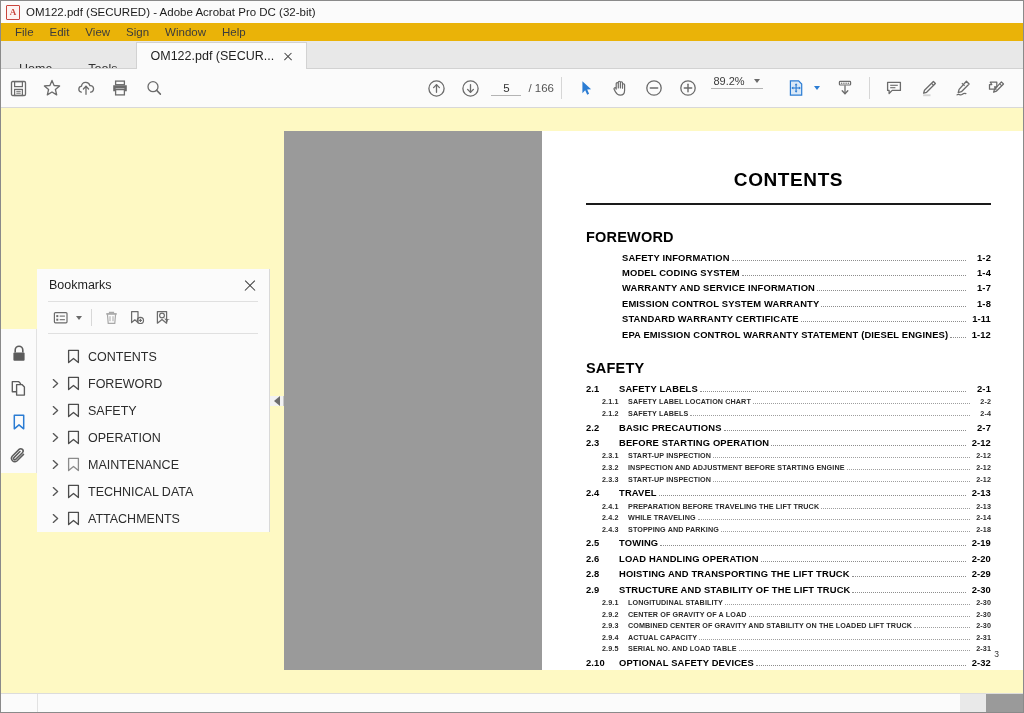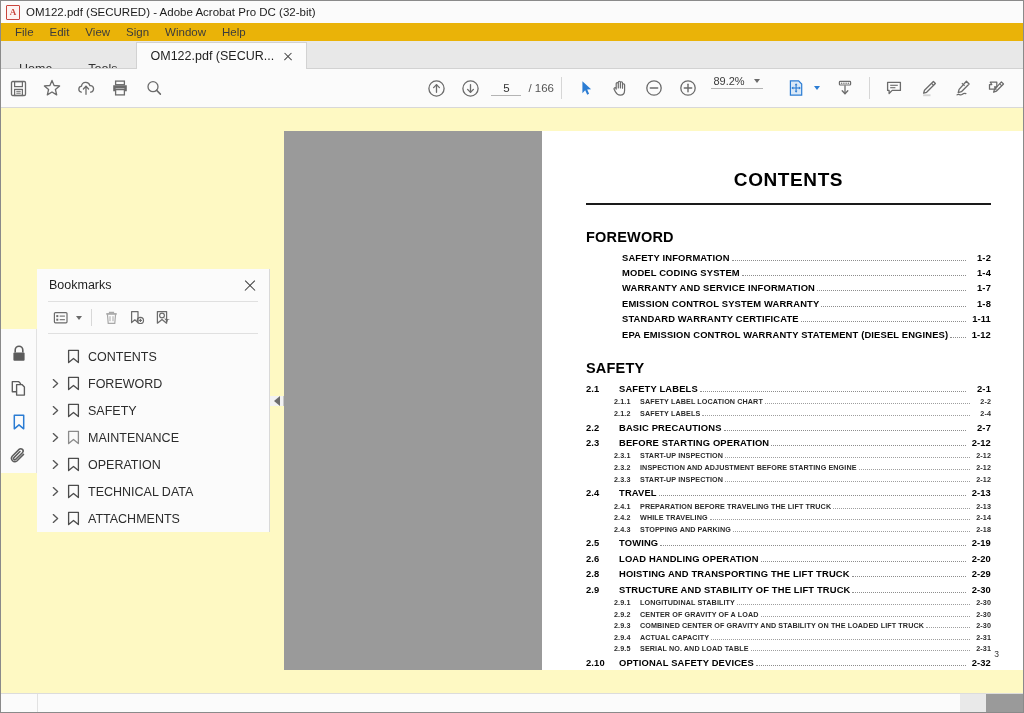--- a/index.html
+++ b/index.html
@@ -446,21 +446,21 @@
     font-weight: bold;
     color: #2b2b2b;
     line-height: 11.6px;
     letter-spacing: 0.1px;
   }
   .toc-num {
     flex: 0 0 auto;
     white-space: nowrap;
   }
   .toc-l1 > .toc-num { width: 33px; }
-  .toc-l2 > .toc-num { width: 26px; margin-left: 28px; }
+  .toc-l2 > .toc-num { width: 26px; margin-left: 16px; }
   .toc-txt {
     flex: 0 0 auto;
     white-space: nowrap;
   }
   .leader {
     flex: 1 1 auto;
     border-bottom: 1px dotted #8d8d8d;
     margin: 0 1px 2.5px 2px;
     min-width: 6px;
     height: 0;
@@ -800,38 +800,38 @@
         </div>
 
         <div class="bm-row">
           <span class="bm-twisty">
             <svg width="9" height="11" viewBox="0 0 9 11">
                 <polyline points="2.3,1.6 6.6,5.5 2.3,9.4" fill="none" stroke="#555" stroke-width="1.35" stroke-linecap="round" stroke-linejoin="round"></polyline>
               </svg>
           </span>
           <span class="bm-ico">
             <svg width="13" height="15" viewBox="0 0 13 15">
-                <path d="M1.6 1.3 h9.8 v12.2 l-4.9 -4 l-4.9 4 z" fill="none" stroke="#8b8b8b" stroke-width="1.3" stroke-linejoin="round"></path>
-              </svg>
-          </span>
-          <span class="bm-label">MAINTENANCE</span>
+                <path d="M1.6 1.3 h9.8 v12.2 l-4.9 -4 l-4.9 4 z" fill="none" stroke="#4c4c4c" stroke-width="1.3" stroke-linejoin="round"></path>
+              </svg>
+          </span>
+          <span class="bm-label">OPERATION</span>
         </div>
 
         <div class="bm-row">
           <span class="bm-twisty">
             <svg width="9" height="11" viewBox="0 0 9 11">
                 <polyline points="2.3,1.6 6.6,5.5 2.3,9.4" fill="none" stroke="#555" stroke-width="1.35" stroke-linecap="round" stroke-linejoin="round"></polyline>
               </svg>
           </span>
           <span class="bm-ico">
             <svg width="13" height="15" viewBox="0 0 13 15">
-                <path d="M1.6 1.3 h9.8 v12.2 l-4.9 -4 l-4.9 4 z" fill="none" stroke="#4c4c4c" stroke-width="1.3" stroke-linejoin="round"></path>
-              </svg>
-          </span>
-          <span class="bm-label">OPERATION</span>
+                <path d="M1.6 1.3 h9.8 v12.2 l-4.9 -4 l-4.9 4 z" fill="none" stroke="#8b8b8b" stroke-width="1.3" stroke-linejoin="round"></path>
+              </svg>
+          </span>
+          <span class="bm-label">MAINTENANCE</span>
         </div>
 
         <div class="bm-row">
           <span class="bm-twisty">
             <svg width="9" height="11" viewBox="0 0 9 11">
                 <polyline points="2.3,1.6 6.6,5.5 2.3,9.4" fill="none" stroke="#555" stroke-width="1.35" stroke-linecap="round" stroke-linejoin="round"></polyline>
               </svg>
           </span>
           <span class="bm-ico">
             <svg width="13" height="15" viewBox="0 0 13 15">

